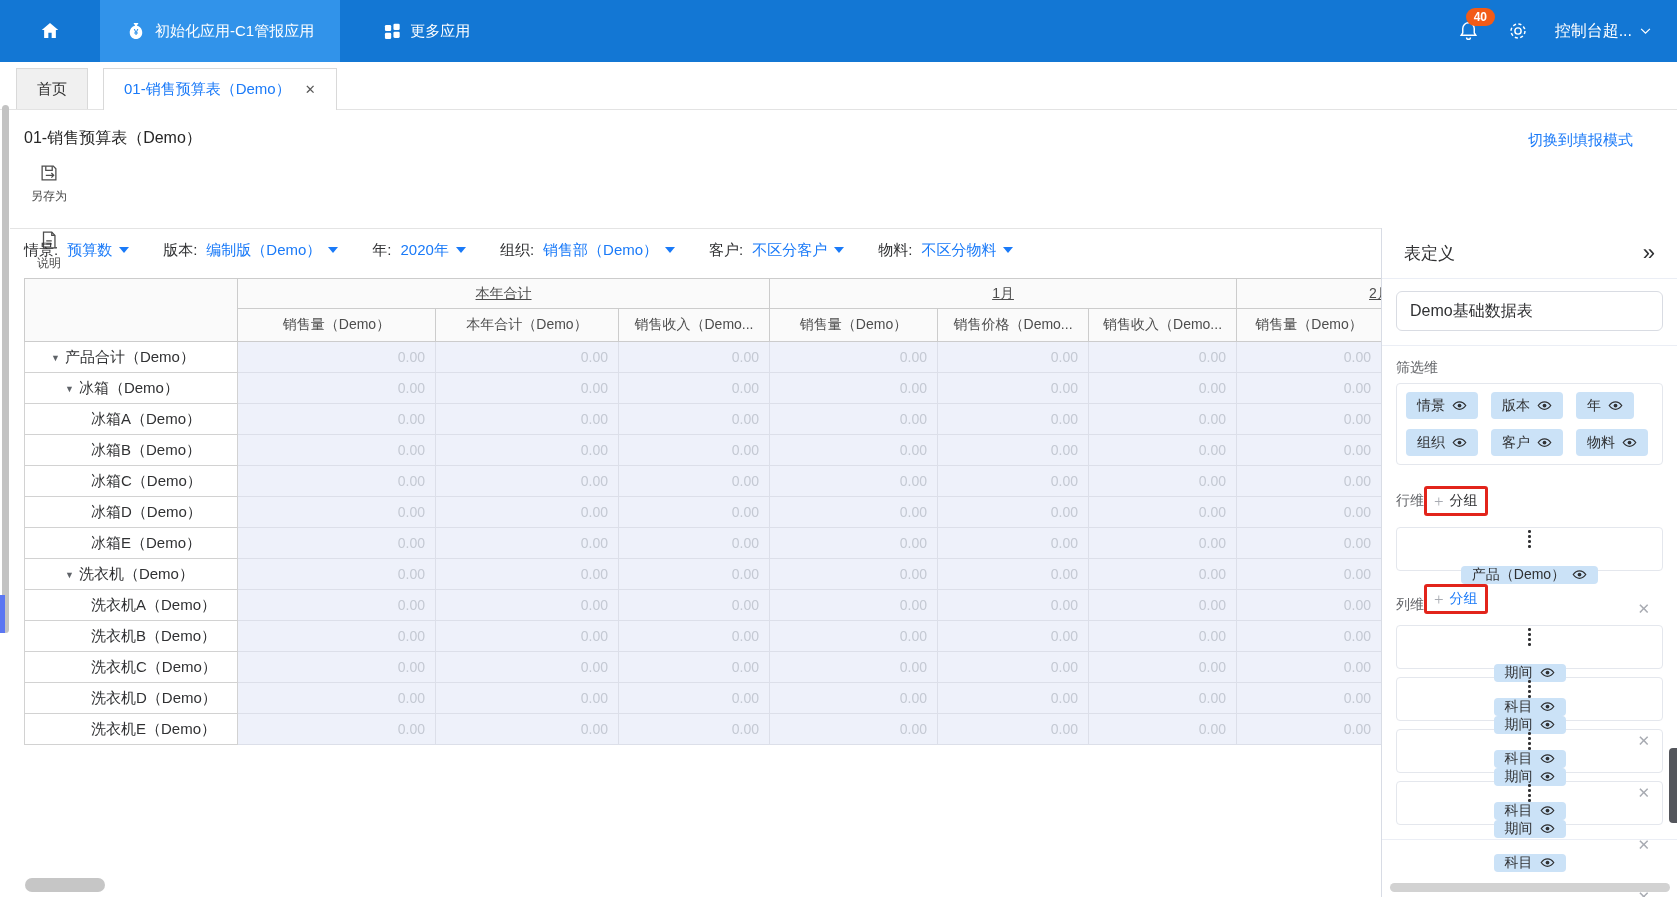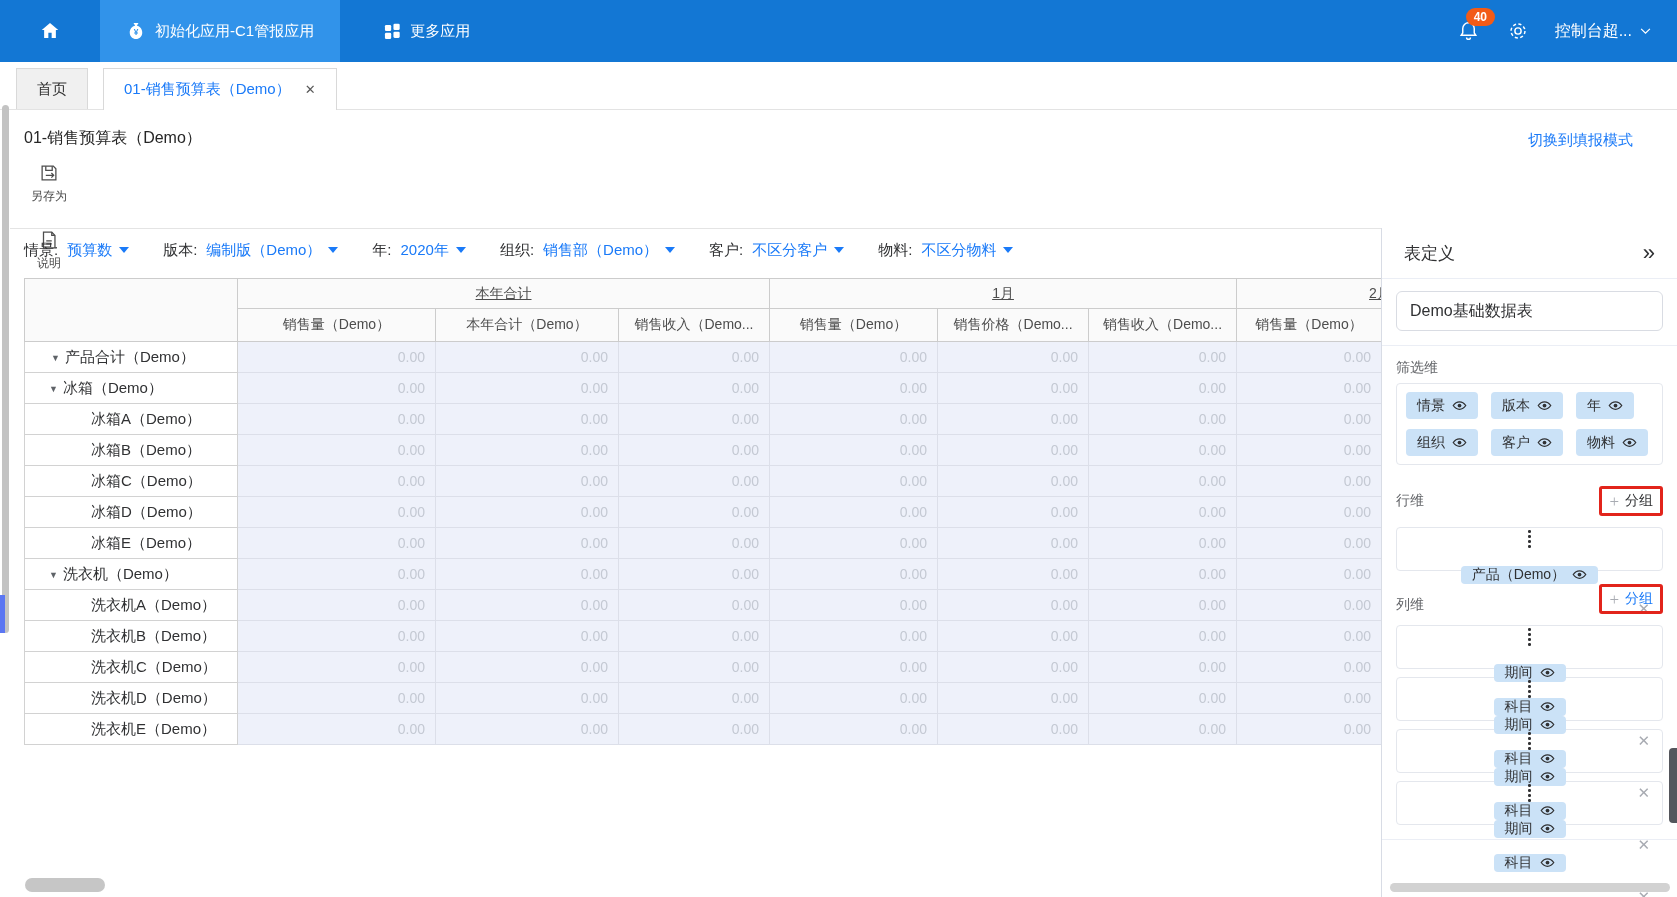--- a/index.html
+++ b/index.html
@@ -36,38 +36,38 @@
   
   table.grid{position:absolute;left:24px;top:278px;border-collapse:collapse;table-layout:fixed;width:1357px;}
   .grid th,.grid td{box-sizing:border-box;overflow:hidden;white-space:nowrap;}
   .grid thead th{background:#fafafa;border:1px solid #cccccc;color:#4d4d4d;font-weight:normal;font-size:14px;}
   .grid .gr th{height:30px;text-decoration:underline;}
   .grid .ch th{height:33px;margin-top:31px;}
   .grid thead th.clip{text-align:left;padding-left:132px;}
   .grid tbody th{background:#fff;border:1px solid #d2d2d2;font-weight:normal;font-size:15px;color:#303133;text-align:left;height:31px;}
   .grid tbody td{background:#eef1fa;border:1px solid #dcdfe9;color:#c4c9d3;font-size:14px;text-align:right;padding-right:10px;height:31px;}
   .lvl0{padding-left:26px;}
-  .lvl1{padding-left:24px;}
+  .lvl1{padding-left:40px;}
   .lvl2{padding-left:66px;}
   .tree-caret{display:inline-block;font-size:9px;color:#5f6368;margin-right:5px;transform:translateY(-1px);}
   
   .panel{position:absolute;left:1381px;top:228px;width:296px;height:669px;background:#fff;border-left:1px solid #d8dce5;box-sizing:border-box;}
   .panel-header{height:50px;display:flex;align-items:center;justify-content:space-between;padding:0 22px;border-bottom:1px solid #ebeef5;font-size:17px;color:#303133;}
   .collapse{font-size:22px;color:#303133;cursor:pointer;line-height:1;}
   .panel-tabs{height:44px;display:flex;border-bottom:1px solid #ebeef5;}
   .panel-tab{flex:1;display:flex;align-items:center;justify-content:center;font-size:15px;color:#303133;position:relative;cursor:pointer;}
   .panel-tab.active{color:#1a7af8;}
   .panel-tab.active::after{content:'';position:absolute;bottom:0;left:50%;transform:translateX(-50%);width:50px;height:3px;background:#1a7af8;}
   .panel-body{padding:0 14px;position:relative;}
   .name-input{display:block;width:100%;height:40px;margin-top:12px;border:1px solid #d9dce3;border-radius:6px;padding:0 13px;font-size:16px;color:#303133;box-sizing:border-box;font-family:inherit;outline:none;}
   .full-divider{border-top:1px solid #ebeef5;margin:14px -14px 0 -14px;}
   .section-label{font-size:14px;color:#606266;margin-top:13px;}
   .chips-card{border:1px solid #e4e7ed;border-radius:4px;margin-top:6px;padding:8px 9px;display:flex;flex-wrap:wrap;gap:10px 13px;}
   .chip{background:#cbe2f7;border-radius:4px;height:27px;display:inline-flex;align-items:center;gap:7px;padding:0 11px;font-size:14px;color:#303133;cursor:pointer;}
-  .dim-head{display:flex;justify-content:space-between;align-items:center;margin-top:14px;height:44px;font-family:Liberation Serif, serif;}
+  .dim-head{display:flex;align-items:center;margin-top:14px;height:44px;font-family:Liberation Serif, serif;}
   .dim-head.col{margin-top:6px;}
   .red-box{border:3px solid #e2241b;border-radius:3px;padding:3px 7px;display:flex;align-items:center;gap:6px;}
   .add-plus{color:#a8abb2;font-size:17px;line-height:1;}
   .add-label{font-size:14px;cursor:pointer;}
   .add-label.dark{color:#303133;}
   .add-label.blue{color:#1a7af8;}
   .dim-card{border:1px solid #e4e7ed;border-radius:4px;height:44px;box-sizing:border-box;display:flex;align-items:center;gap:16px;padding:0 12px;margin-top:4px;flex-direction:column;}
   .dim-card + .dim-card{margin-top:8px;}
   .drag-handle{display:flex;flex-direction:column;gap:2.5px;cursor:grab;padding:2px;}
   .drag-handle i{width:2.6px;height:2.6px;border-radius:50%;background:#303133;display:block;}

